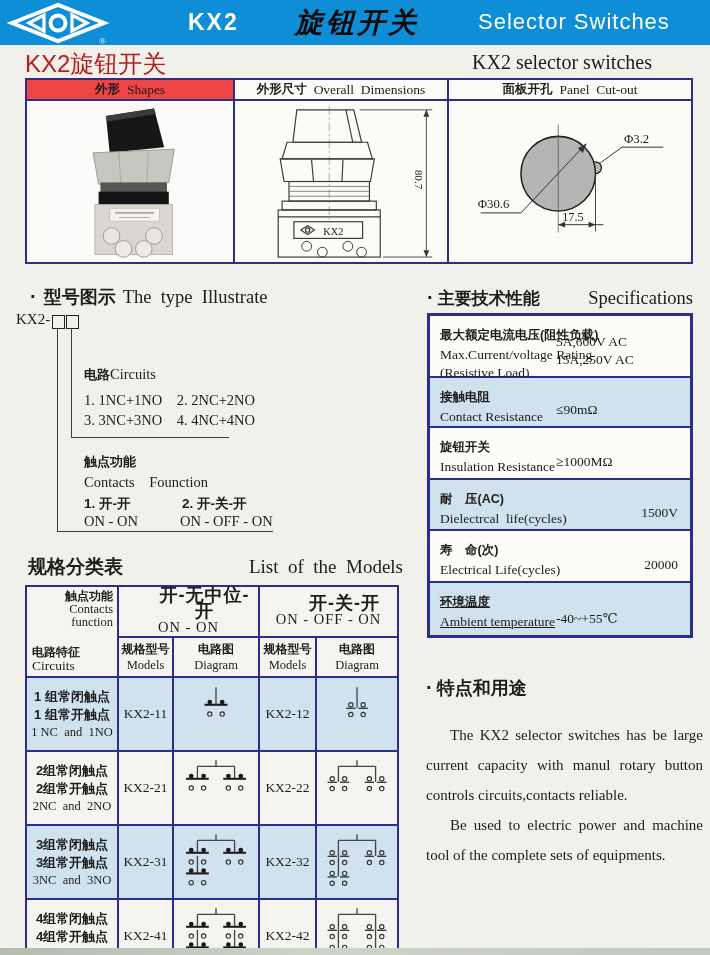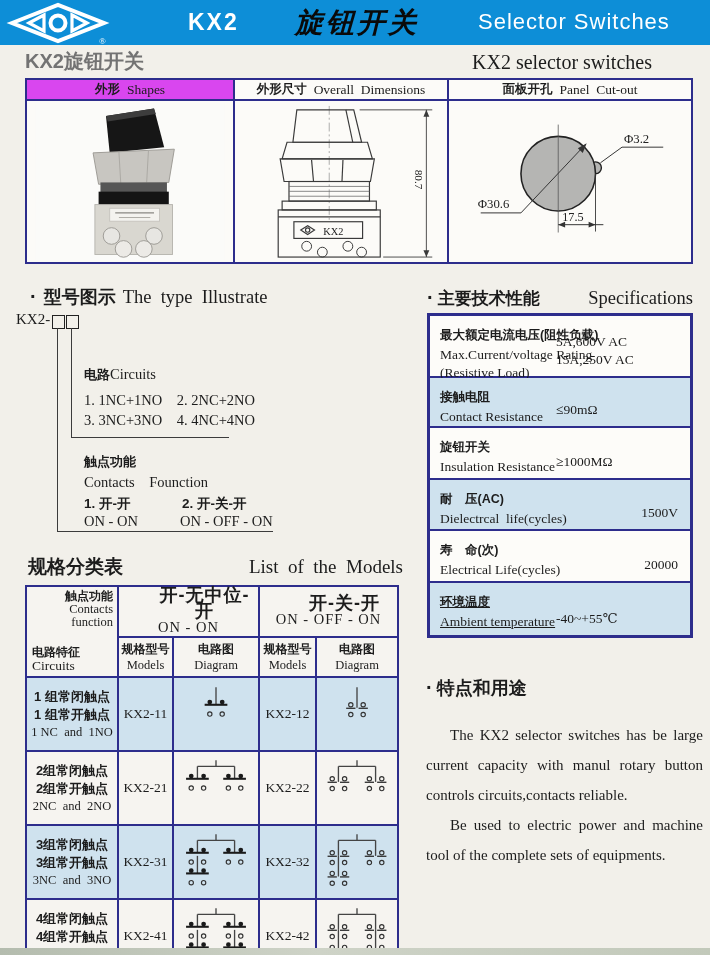--- a/index.html
+++ b/index.html
@@ -10,30 +10,30 @@
 
   
   .band{position:absolute;left:0;top:0;width:710px;height:45px;background:#0d8ed7;}
   .logo{position:absolute;left:6px;top:1px;}
   .hcode{position:absolute;left:188px;top:9px;font-size:23px;font-weight:bold;color:#fff;letter-spacing:2px;}
   .hcn{position:absolute;left:295px;top:4px;font-size:28px;font-weight:700;font-style:italic;
        color:#0a0a0a;letter-spacing:3px;}
   .hen{position:absolute;left:478px;top:9px;font-size:22px;color:#fff;letter-spacing:1px;}
 
   
-  .sub-l{position:absolute;left:25px;top:48px;font-size:20px;font-weight:bold;color:#737373;}
+  .sub-l{position:absolute;left:25px;top:48px;font-size:24px;font-weight:normal;color:#b91c1c;}
   .sub-r{position:absolute;left:472px;top:51px;font-size:20px;}
 
   
   .ovtable{position:absolute;left:25px;top:78px;width:664px;height:182px;border:2px solid #2d2d8c;
            background:#fcfbf8;display:grid;grid-template-columns:208px 214px 1fr;grid-template-rows:21px 1fr;}
   .ovh{border-right:2px solid #2d2d8c;border-bottom:2px solid #2d2d8c;display:flex;align-items:center;
        justify-content:center;gap:7px;}
   .ovh.last,.ovb.last{border-right:none;}
-  .ovh1{background:#d946ef;text-align:center;}
+  .ovh1{background:#ef4444;text-align:center;}
   .ov-cn{font-weight:bold;font-size:12.5px;}
   .ov-en{font-size:13.5px;}
   .ovb{border-right:2px solid #2d2d8c;display:flex;align-items:center;justify-content:center;}
 
   
   .ti-title{position:absolute;left:30px;top:285px;display:flex;align-items:baseline;gap:7px;}
   .ti-bullet{font-size:20px;font-weight:bold;}
   .ti-cn{font-size:18px;font-weight:bold;}
   .ti-en{font-size:18.5px;}
   .model-line{position:absolute;left:16px;top:311px;font-size:15px;}

